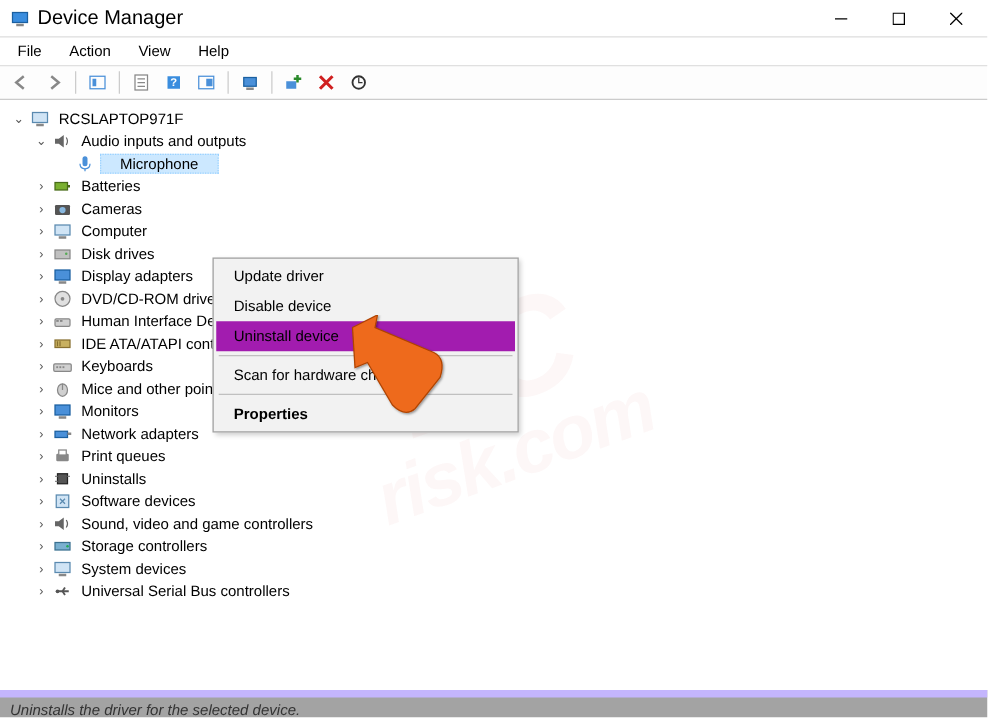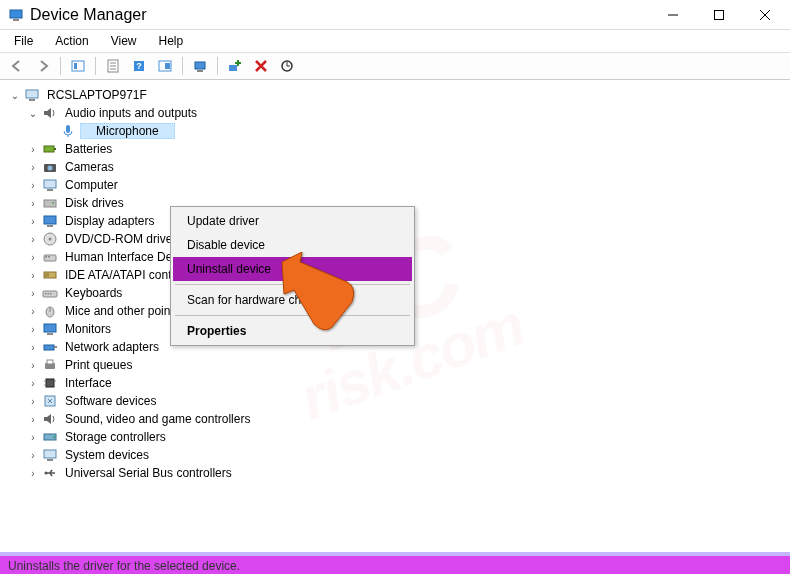--- a/index.html
+++ b/index.html
@@ -23,21 +23,21 @@
     .row-label { padding: 1px 3px; text-align: right; }
     .row-label.selected { background: #cce8ff; border: 1px dotted #99d1ff; padding: 0 15px; }
     .indent-1 { padding-left: 22px; }
     .indent-2 { padding-left: 40px; }
     .context-menu { position: absolute; left: 170px; top: 126px; width: 245px; background: #f2f2f2; border: 1px solid #a0a0a0; box-shadow: 2px 2px 4px rgba(0,0,0,0.2); padding: 2px; font-size: 12px; }
     .ctx-item { padding: 5px 14px; cursor: default; }
     .ctx-item.hl { background: #a21caf; }
     .ctx-sep { height: 1px; background: #c0c0c0; margin: 3px 2px; }
     .ctx-item.bold { font-weight: bold; }
     .arrow-annotation { position: absolute; left: 272px; top: 172px; pointer-events: none; }
-    .statusbar { position: absolute; bottom: 0; left: 0; right: 0; height: 22px; border-top: 4px solid #c4b5fd; padding: 3px 8px; font-size: 12px; color: #333; background: #d946ef; }
+    .statusbar { position: absolute; bottom: 0; left: 0; right: 0; height: 22px; border-top: 6px solid #c4b5fd; padding: 3px 8px; font-size: 12px; color: #333; background: #a3a3a3; font-style: italic; }
     .watermark {
       position: absolute; top: 50%; left: 50%; transform: translate(-50%, -50%) rotate(-20deg);
       font-size: 110px; font-weight: 800; color: rgba(200,50,50,0.04);
       font-style: italic; letter-spacing: -2px; pointer-events: none; z-index: 0;
       text-align: center; line-height: 0.9;
     }
     .watermark .wm-line2 { font-size: 60px; display: block; }
   </style>
 </head>
 <body>
@@ -324,21 +324,21 @@
         <div class="tree-row indent-1">
           <span class="expander">›</span>
           <span class="dev-icon">
             <svg width="16" height="16">
               <rect x="4" y="4" width="8" height="8" fill="#555" stroke="#222"></rect>
               <line x1="2" y1="6" x2="4" y2="6" stroke="#888"></line>
               <line x1="2" y1="10" x2="4" y2="10" stroke="#888"></line>
               <line x1="12" y1="6" x2="14" y2="6" stroke="#888"></line>
             </svg>
           </span>
-          <span class="row-label">Interface</span>
+          <span class="row-label">Uninstalls</span>
         </div>
         <div class="tree-row indent-1">
           <span class="expander">›</span>
           <span class="dev-icon">
             <svg width="16" height="16">
               <rect x="3" y="3" width="10" height="10" fill="#d0e4f5" stroke="#5a8ab0"></rect>
               <path d="M6 6 L10 10 M10 6 L6 10" stroke="#5a8ab0"></path>
             </svg>
           </span>
           <span class="row-label">Software devices</span>

